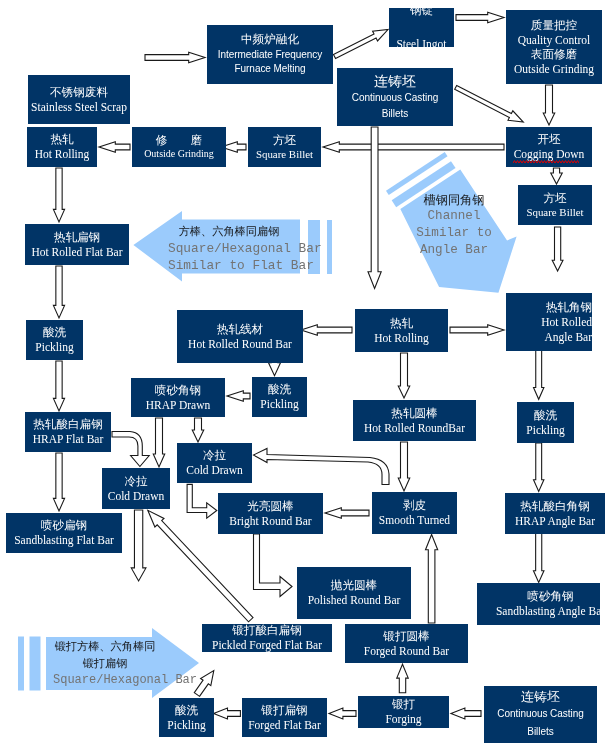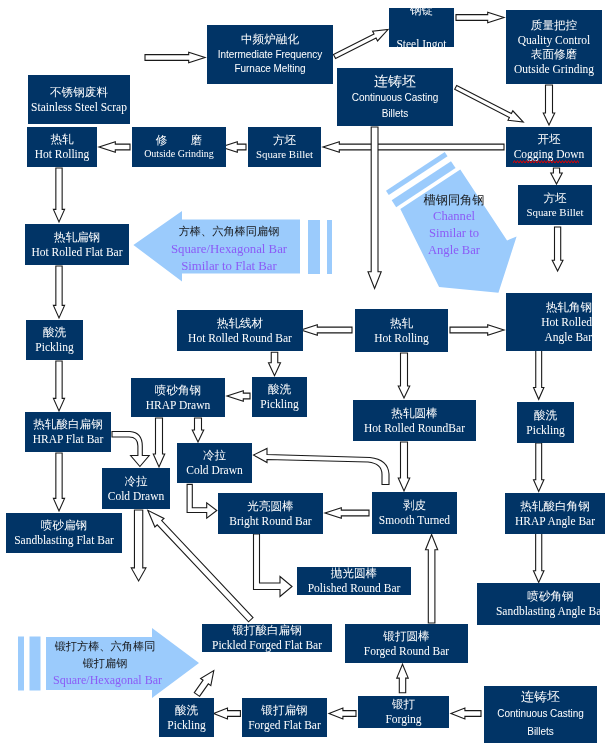--- a/index.html
+++ b/index.html
@@ -9,21 +9,21 @@
   #stage{position:relative;width:606px;height:750px;background:#fff;}
   svg#arrows{position:absolute;left:0;top:0;width:606px;height:750px;}
   .box{position:absolute;background:#013466;color:#ffffff;
        display:flex;flex-direction:column;align-items:center;justify-content:center;
        text-align:center;box-sizing:border-box;overflow:visible;white-space:nowrap;}
   .cn{font-family:"DejaVu Sans",sans-serif;font-size:11.6px;line-height:1.3;}
   .en{font-family:"Liberation Serif",serif;font-size:11.5px;line-height:1.24;}
   .en2{font-family:"Liberation Sans",sans-serif;font-size:10px;line-height:1.45;letter-spacing:-0.05px;}
   .callout{position:absolute;color:#17181a;text-align:center;z-index:5;white-space:nowrap;}
   .callout .cn{font-family:"DejaVu Sans",sans-serif;color:#17181a;font-size:11.5px;line-height:1.55;}
-  .callout .en{font-family:Liberation Serif, serif;color:#8b5cf6;font-size:12.5px;line-height:1.5;}
+  .callout .en{font-family:Liberation Mono, monospace;color:#737373;font-size:12.5px;line-height:1.5;}
   .callout.c1 .cn{font-size:11.2px;line-height:1.5;}
   .callout.c1 .en{font-size:12.8px;line-height:1.32;}
   .callout.c2 .cn{font-size:12.2px;line-height:1.25;}
   .callout.c2 .en{font-size:12.6px;line-height:1.35;}
   .callout.c3 .cn{font-size:11.2px;line-height:1.48;}
   .callout.c3 .en{font-size:12px;line-height:1.45;}
   .redsq{position:absolute;height:3px;z-index:6;}
 </style>
 </head>
 <body>
@@ -126,21 +126,21 @@
   <div class="en">Hot Rolling</div>
 </div>
 <div class="box" style="left:25px;top:224px;width:104px;height:41px;">
   <div class="cn">热轧扁钢</div>
   <div class="en">Hot Rolled Flat Bar</div>
 </div>
 <div class="box" style="left:26px;top:320px;width:57px;height:40px;">
   <div class="cn">酸洗</div>
   <div class="en">Pickling</div>
 </div>
-<div class="box" style="left:177px;top:310px;width:126px;height:41px;">
+<div class="box" style="left:177px;top:310px;width:126px;height:53px;">
   <div class="cn">热轧线材</div>
   <div class="en">Hot Rolled Round Bar</div>
 </div>
 <div class="box" style="left:355px;top:309px;width:93px;height:43px;">
   <div class="cn">热轧</div>
   <div class="en">Hot Rolling</div>
 </div>
 <div class="box" style="left:506px;top:293px;width:86px;height:58px;align-items:flex-end;">
   <div class="cn">热轧角钢</div>
   <div class="en">Hot Rolled</div>
@@ -183,21 +183,21 @@
   <div class="en">Smooth Turned</div>
 </div>
 <div class="box" style="left:487px;top:493px;width:100px;height:41px;margin-left:18px;">
   <div class="cn">热轧酸白角钢</div>
   <div class="en">HRAP Angle Bar</div>
 </div>
 <div class="box" style="left:6px;top:513px;width:116px;height:40px;">
   <div class="cn">喷砂扁钢</div>
   <div class="en">Sandblasting Flat Bar</div>
 </div>
-<div class="box" style="left:297px;top:567px;width:114px;height:28px;">
+<div class="box" style="left:297px;top:567px;width:114px;height:52px;">
   <div class="cn">抛光圆棒</div>
   <div class="en">Polished Round Bar</div>
 </div>
 <div class="box" style="left:477px;top:583px;width:123px;height:42px;padding-left:24px;">
   <div class="cn">喷砂角钢</div>
   <div class="en">Sandblasting Angle Bar</div>
 </div>
 <div class="box" style="left:202px;top:624px;width:130px;height:28px;">
   <div class="cn">锻打酸白扁钢</div>
   <div class="en">Pickled Forged Flat Bar</div>

